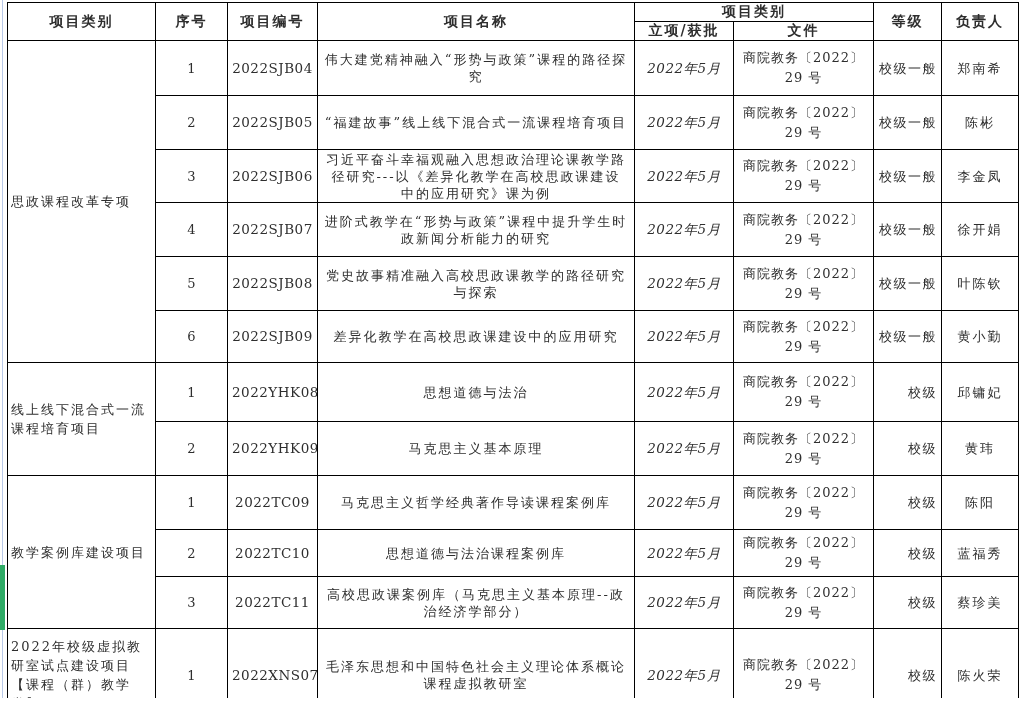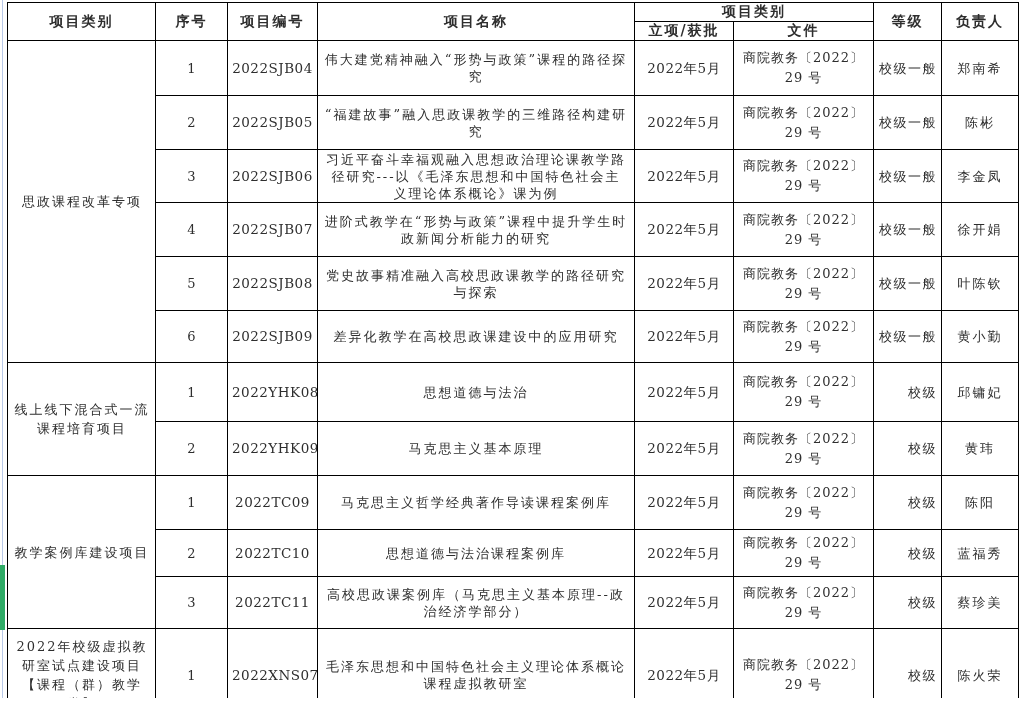--- a/index.html
+++ b/index.html
@@ -11,25 +11,25 @@
   html,body{margin:0;padding:0;background:#ffffff;}
   .stage{position:relative;width:1020px;height:698px;background:#ffffff;overflow:hidden;
          font-family:"DejaVu Serif","Liberation Serif",serif;color:var(--text);}
   .excel-line{position:absolute;left:2px;top:0;width:1px;height:723px;background:var(--excel-gridline);}
   .sel-green{position:absolute;left:0;top:565px;width:5px;height:65px;background:var(--selection-green);}
   table.proj{position:absolute;left:7px;top:2px;width:1011px;border-collapse:collapse;table-layout:fixed;}
   table.proj th,table.proj td{border:1px solid var(--grid);overflow:hidden;}
   thead th{font-weight:bold;font-size:14px;letter-spacing:2px;text-align:center;vertical-align:middle;padding:0 2px;}
   tr.h1{height:17px;} tr.h2{height:19px;}
   tbody td{font-size:13px;text-align:center;vertical-align:middle;letter-spacing:2px;line-height:17px;padding:0 4px;}
-  td.cat{text-align:center;letter-spacing:2px;line-height:19px;padding:0 2px 0 3px;}
+  td.cat{text-align:left;letter-spacing:2px;line-height:19px;padding:0 2px 0 3px;}
   td.no{letter-spacing:0;}
   td.code{letter-spacing:0.5px;font-size:13.5px;}
   td.name{padding:0 6px;}
-  td.date{letter-spacing:0.5px;font-size:13.5px;}
+  td.date{letter-spacing:0.5px;font-size:13.5px;font-style:italic;}
   td.doc{letter-spacing:1px;line-height:20px;}
   td.level{text-align:right;padding-left:5px;letter-spacing:1.5px;}
 </style>
 </head>
 <body>
 
 <div class="stage">
   <div class="excel-line"></div>
   <div class="sel-green"></div>
 
@@ -66,30 +66,30 @@
           <td class="code">2022SJB04</td>
           <td class="name">伟大建党精神融入“形势与政策”课程的路径探究</td>
           <td class="date">2022年5月</td>
           <td class="doc">商院教务〔2022〕29 号</td>
           <td class="level">校级一般</td>
           <td class="leader">郑南希</td>
         </tr>
         <tr style="height: 54px;">
           <td class="no">2</td>
           <td class="code">2022SJB05</td>
-          <td class="name">“福建故事”融入思政课教学的三维路径构建研究</td>
+          <td class="name">“福建故事”线上线下混合式一流课程培育项目</td>
           <td class="date">2022年5月</td>
           <td class="doc">商院教务〔2022〕29 号</td>
           <td class="level">校级一般</td>
           <td class="leader">陈彬</td>
         </tr>
         <tr style="height: 53px;">
           <td class="no">3</td>
           <td class="code">2022SJB06</td>
-          <td class="name">习近平奋斗幸福观融入思想政治理论课教学路径研究---以《毛泽东思想和中国特色社会主义理论体系概论》课为例</td>
+          <td class="name">习近平奋斗幸福观融入思想政治理论课教学路径研究---以《差异化教学在高校思政课建设中的应用研究》课为例</td>
           <td class="date">2022年5月</td>
           <td class="doc">商院教务〔2022〕29 号</td>
           <td class="level">校级一般</td>
           <td class="leader">李金凤</td>
         </tr>
         <tr style="height: 54px;">
           <td class="no">4</td>
           <td class="code">2022SJB07</td>
           <td class="name">进阶式教学在“形势与政策”课程中提升学生时政新闻分析能力的研究</td>
           <td class="date">2022年5月</td>

